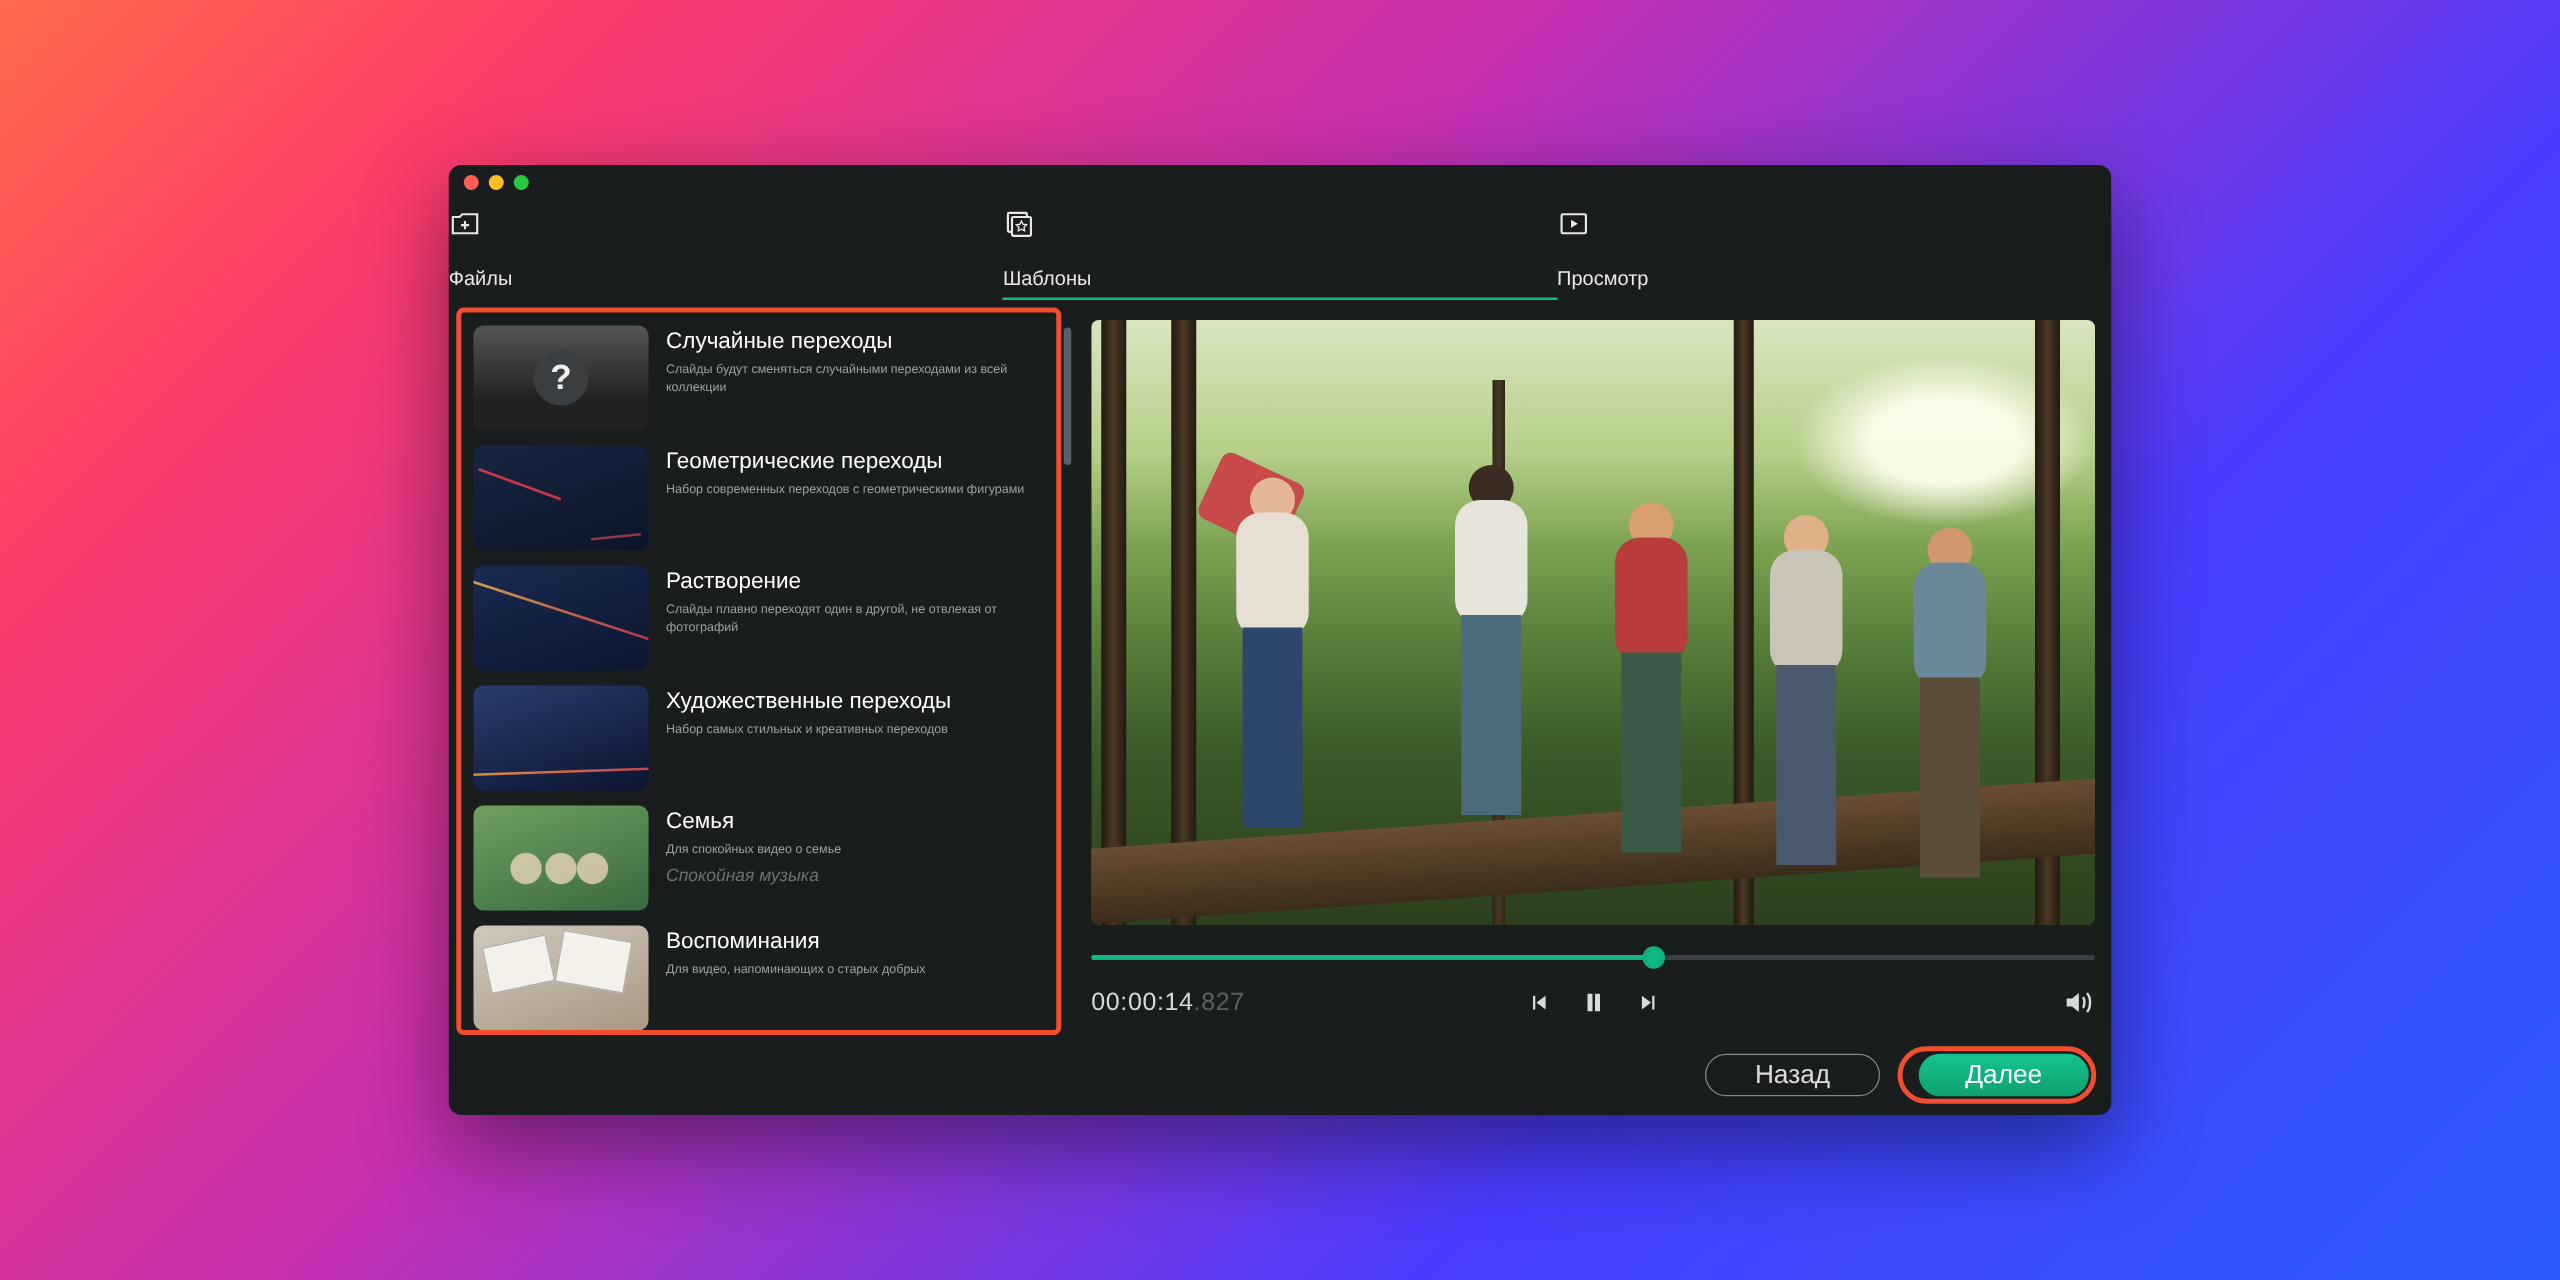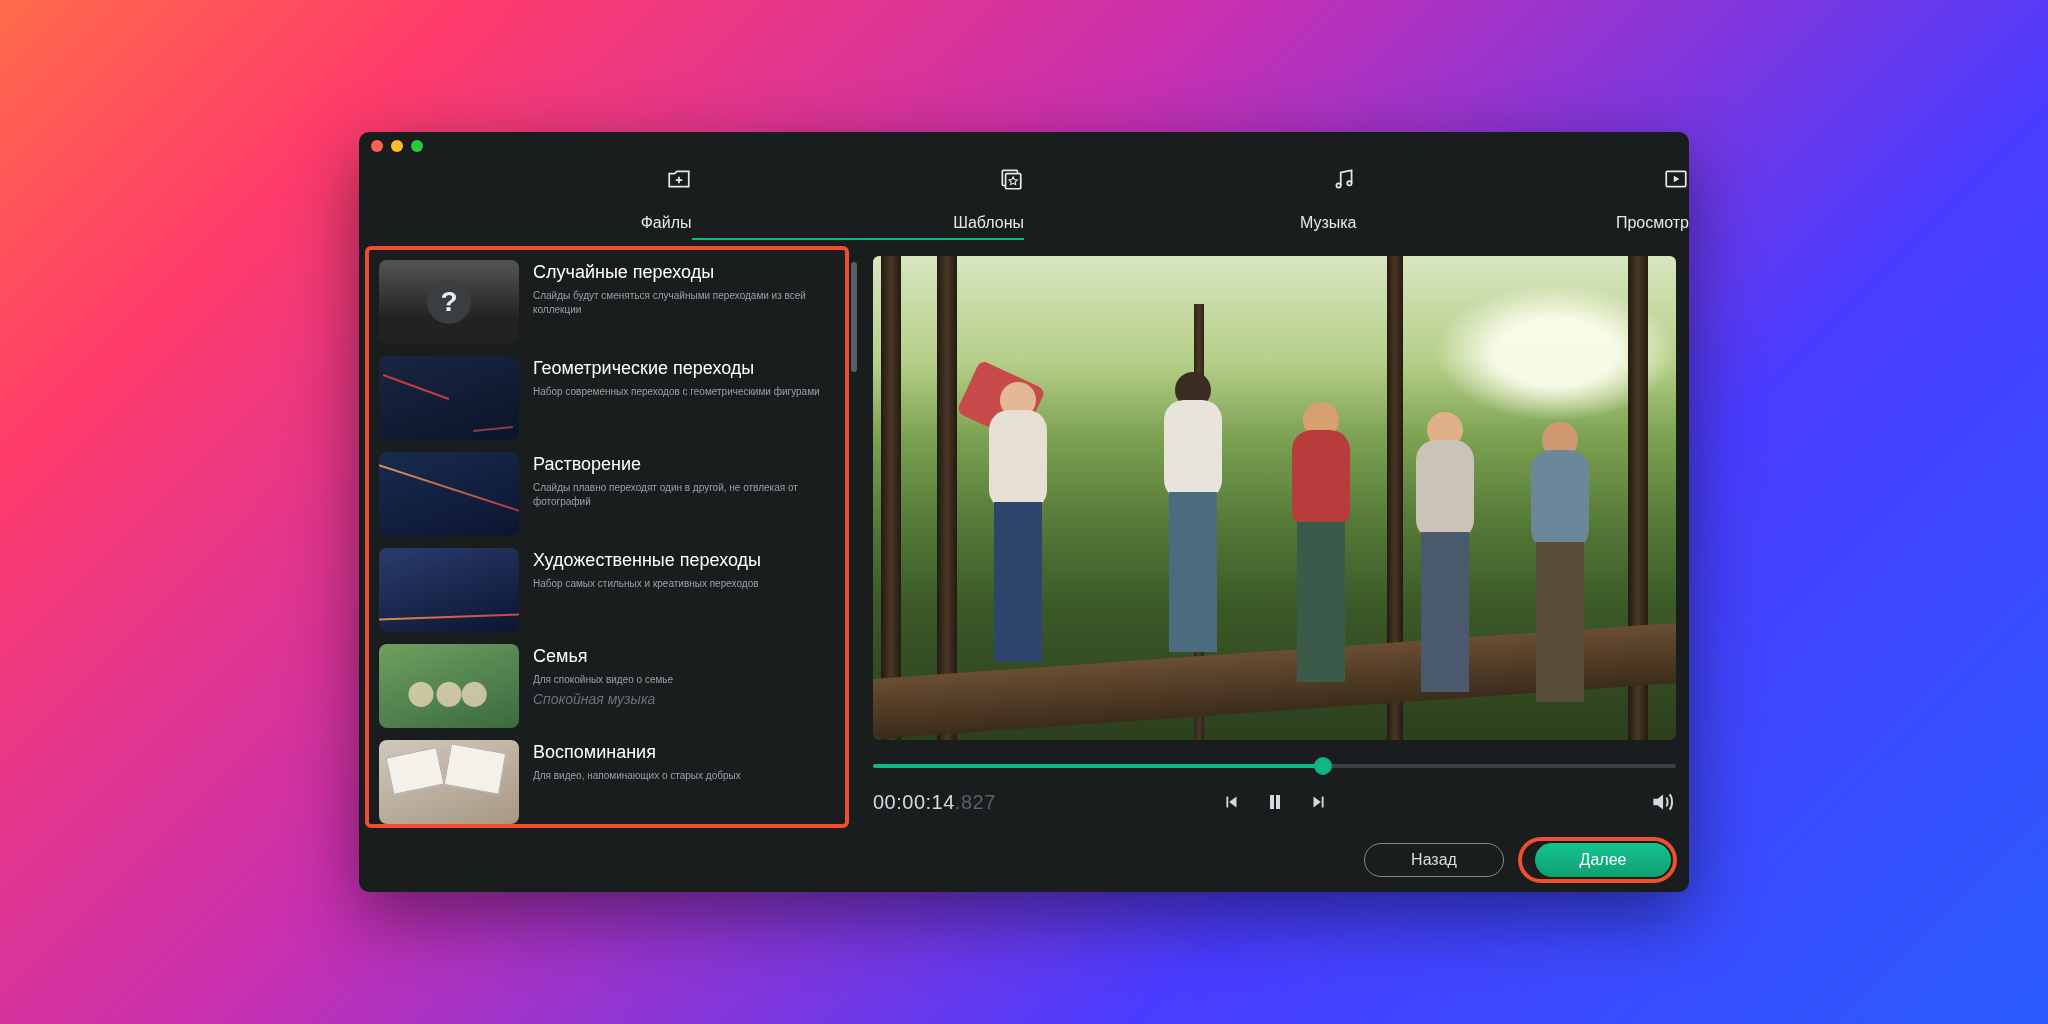--- a/index.html
+++ b/index.html
@@ -35,21 +35,21 @@
   .tl-min { background:#ffbd2e; }
   .tl-max { background:#28c940; }
   .tabs {
     height: 80px;
     display: flex;
   }
   .tab {
     flex:1;
     display:flex;
     flex-direction:column;
-    align-items:flex-end;
+    align-items:flex-start;
     justify-content:center;
     gap:18px;
     color:#e8e8e8;
     font-size:16px;
     cursor:pointer;
     border-bottom: 2px solid transparent;
   }
   .tab.active { border-bottom-color:#0fb885; }
   .tab.disabled { color:#4b5053; }
   .tab svg { width:26px; height:26px; }
@@ -180,21 +180,21 @@
     gap:14px;
     padding:0 12px 6px 0;
   }
   .btn {
     min-width:140px;
     height:34px;
     border-radius:18px;
     display:flex;
     align-items:center;
     justify-content:center;
-    font-size:16px;
+    font-size:21px;
     cursor:pointer;
   }
   .btn-secondary { border:1.5px solid #888; color:#ddd; background:transparent; }
   .btn-primary-wrap { border:4px solid #f04e2f; border-radius:26px; padding:2px; }
   .btn-primary { background:linear-gradient(180deg,#14c48f,#0ea06f); color:#fff; min-width:136px;margin-left:11px; }
 </style>
 </head>
 <body>
 
 <div class="app-window">
@@ -218,30 +218,20 @@
     </div>
     <div class="tab active">
       <span>
         <svg viewBox="0 0 24 24" fill="none" stroke="currentColor" stroke-width="1.6">
             <rect x="4" y="4" width="14" height="14" rx="1"></rect>
             <rect x="7" y="7" width="14" height="14" rx="1" fill="#1a1d1e"></rect>
             <path d="M14 10l1.2 2.4 2.6.4-1.9 1.8.4 2.6L14 16l-2.3 1.2.4-2.6-1.9-1.8 2.6-.4z" stroke-width="1"></path>
           </svg>
       </span>
       <span>Шаблоны</span>
-    </div>
-    <div class="tab">
-      <span>
-        <svg viewBox="0 0 24 24" fill="none" stroke="currentColor" stroke-width="1.6">
-            <path d="M9 18V6l10-2v12"></path>
-            <circle cx="7" cy="18" r="2"></circle>
-            <circle cx="17" cy="16" r="2"></circle>
-          </svg>
-      </span>
-      <span>Музыка</span>
     </div>
     <div class="tab">
       <span>
         <svg viewBox="0 0 24 24" fill="none" stroke="currentColor" stroke-width="1.6">
             <rect x="3" y="5" width="18" height="14" rx="1"></rect>
             <path d="M10 9l5 3-5 3z" fill="currentColor" stroke="none"></path>
           </svg>
       </span>
       <span>Просмотр</span>
     </div>

